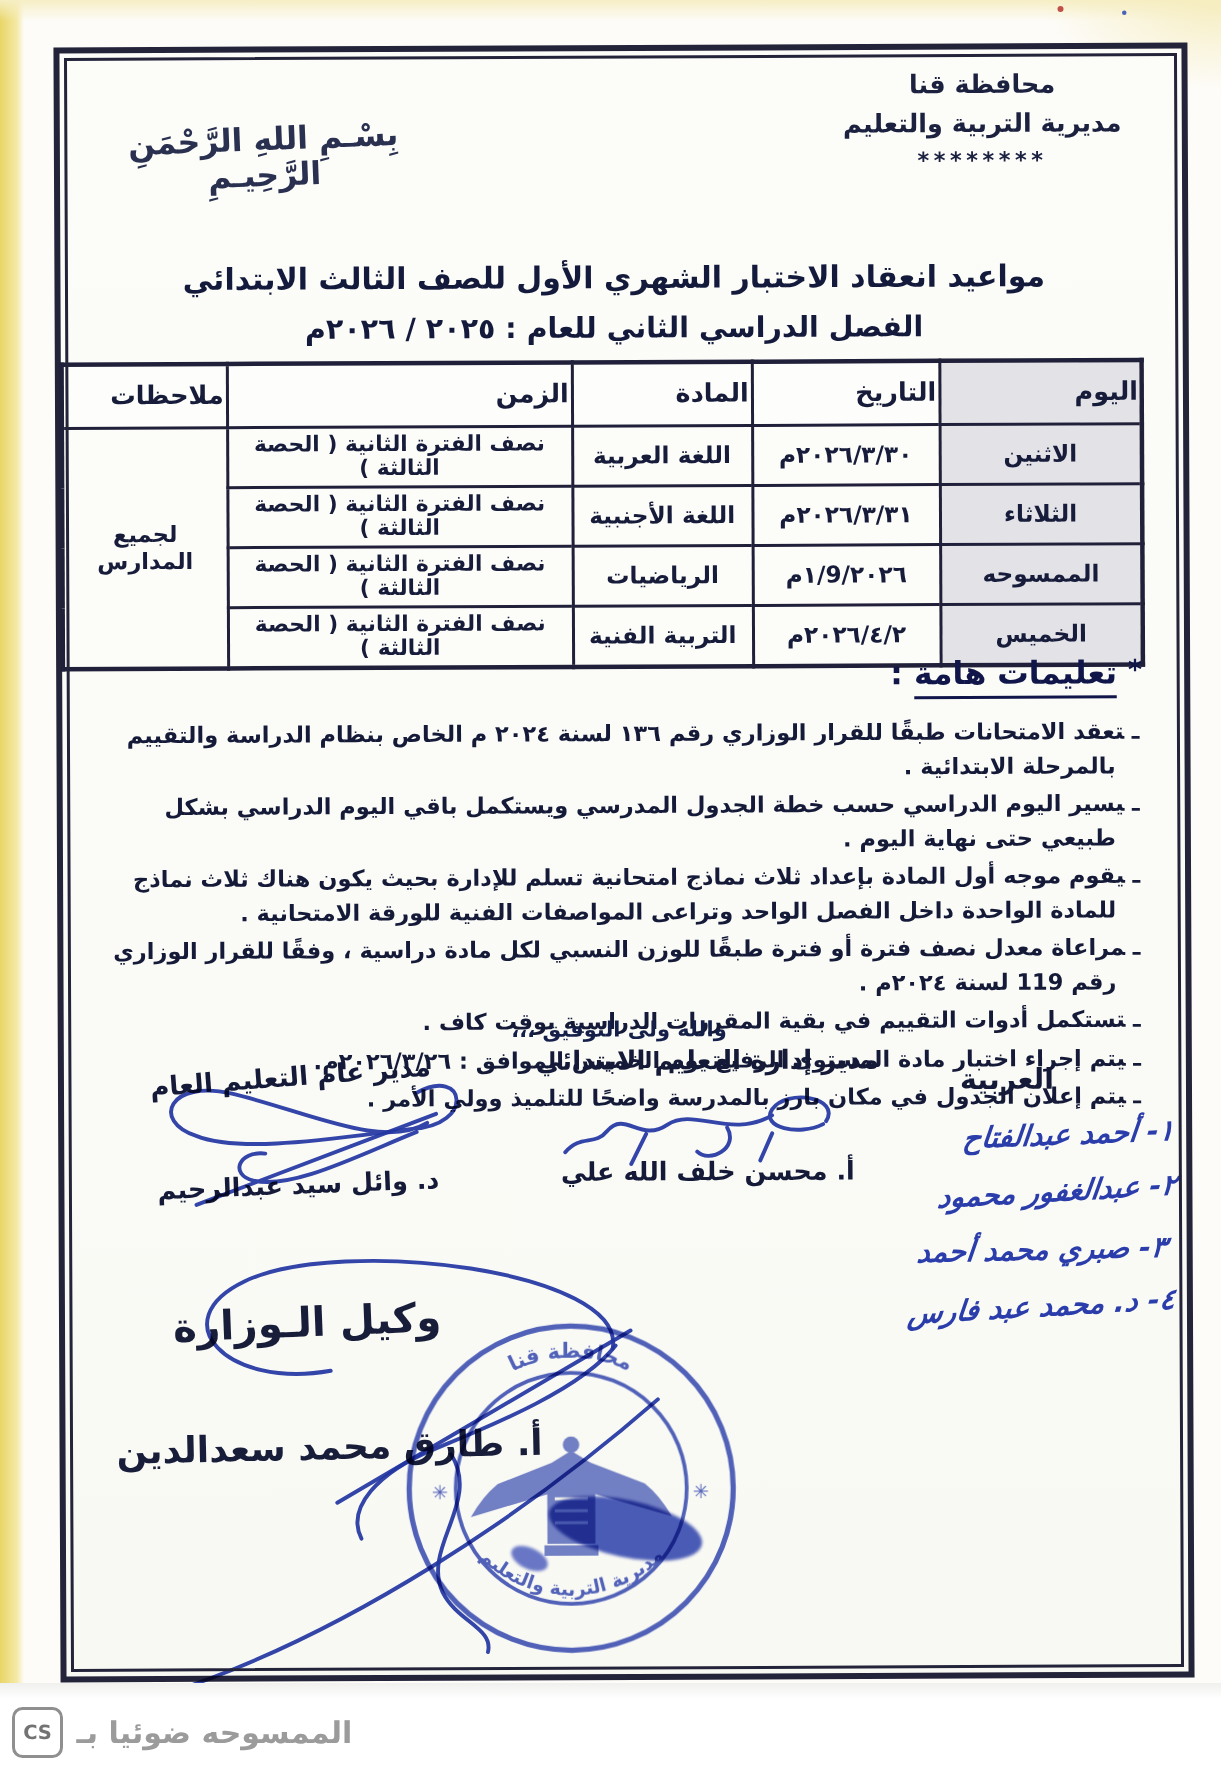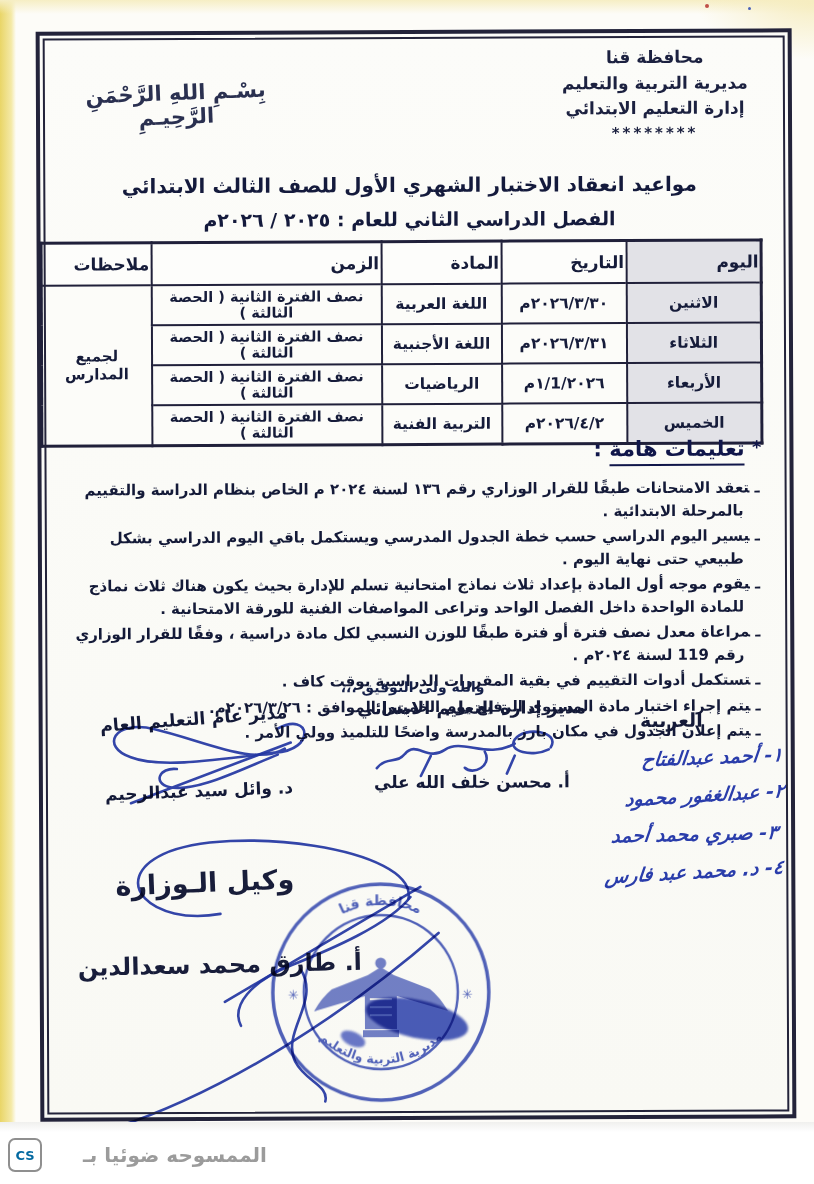--- a/index.html
+++ b/index.html
@@ -82,24 +82,24 @@
     opacity:.82;filter:blur(0.4px);}
   .ink-blob{position:absolute;left:365px;top:1000px;width:104px;height:38px;background:#2b40b2;
     border-radius:50%;transform:rotate(12deg);opacity:.85;filter:blur(1px);mix-blend-mode:multiply;}
   .ink-blob2{position:absolute;left:340px;top:1032px;width:26px;height:14px;background:#2b40b2;
     border-radius:50%;transform:rotate(25deg);opacity:.7;filter:blur(1px);}
 
   .footer{position:absolute;left:0;top:1122px;width:814px;height:62px;background:#ffffff;}
   .footer .band{position:absolute;left:0;top:0;width:814px;height:10px;
     background:linear-gradient(180deg,#e9e9e6,rgba(255,255,255,0));opacity:.7;}
   .cam-row{position:absolute;left:8px;top:16px;display:flex;align-items:center;gap:9px;}
-  .cam-icon{width:30px;height:30px;border:2.5px solid #8f8f8f;border-radius:7px;color:#0369a1;
+  .cam-icon{width:30px;height:30px;border:2.5px solid #8f8f8f;border-radius:7px;color:#737373;
     font-size:13px;font-weight:bold;display:flex;align-items:center;justify-content:center;}
   .cam-brand{font-size:25px;color:#9b9b9b;font-weight:bold;letter-spacing:.5px;}
-  .cam-text{font-size:20px;color:#9b9b9b;direction:rtl;font-weight:bold;margin-left:32px;}
+  .cam-text{font-size:20px;color:#9b9b9b;direction:rtl;font-weight:bold;}
 </style>
 </head>
 <body>
 
 <div class="scan">
 
   <div class="edge-left"></div>
   <div class="edge-top"></div>
   <div class="edge-corner"></div>
   <div class="speck" style="left:705px;top:4px;width:4px;height:4px;background:#c05048;"></div>
@@ -107,21 +107,20 @@
   <div class="noise" style="left:690px;top:430px;width:60px;height:90px;"></div>
   <div class="noise" style="left:90px;top:520px;width:40px;height:120px;"></div>
 
   <div class="doc-frame">
 
     <div class="bismillah">بِسْـمِ اللهِ الرَّحْمَنِ الرَّحِيـمِ</div>
 
     <div class="org-header">
       <div>محافظة قنا</div>
       <div>مديرية التربية والتعليم</div>
-      <div>إدارة التعليم الابتدائي</div>
       <div class="stars">********</div>
     </div>
 
     <div class="doc-title">
       <div class="t1">مواعيد انعقاد الاختبار الشهري الأول للصف الثالث الابتدائي</div>
       <div class="t2">الفصل الدراسي الثاني للعام : ٢٠٢٥ / ٢٠٢٦م</div>
     </div>
 
     <table class="sched">
       <colgroup>
@@ -148,22 +147,22 @@
           <td class="c-time">نصف الفترة الثانية ( الحصة الثالثة )</td>
           <td class="c-notes" rowspan="4">لجميع المدارس</td>
         </tr>
         <tr>
           <td class="c-day">الثلاثاء</td>
           <td>٢٠٢٦/٣/٣١م</td>
           <td>اللغة الأجنبية</td>
           <td class="c-time">نصف الفترة الثانية ( الحصة الثالثة )</td>
         </tr>
         <tr>
-          <td class="c-day">الأربعاء</td>
-          <td>٢٠٢٦/1/١م</td>
+          <td class="c-day">الممسوحه</td>
+          <td>٢٠٢٦/9/١م</td>
           <td>الرياضيات</td>
           <td class="c-time">نصف الفترة الثانية ( الحصة الثالثة )</td>
         </tr>
         <tr>
           <td class="c-day">الخميس</td>
           <td>٢٠٢٦/٤/٢م</td>
           <td>التربية الفنية</td>
           <td class="c-time">نصف الفترة الثانية ( الحصة الثالثة )</td>
         </tr>
       </tbody>

